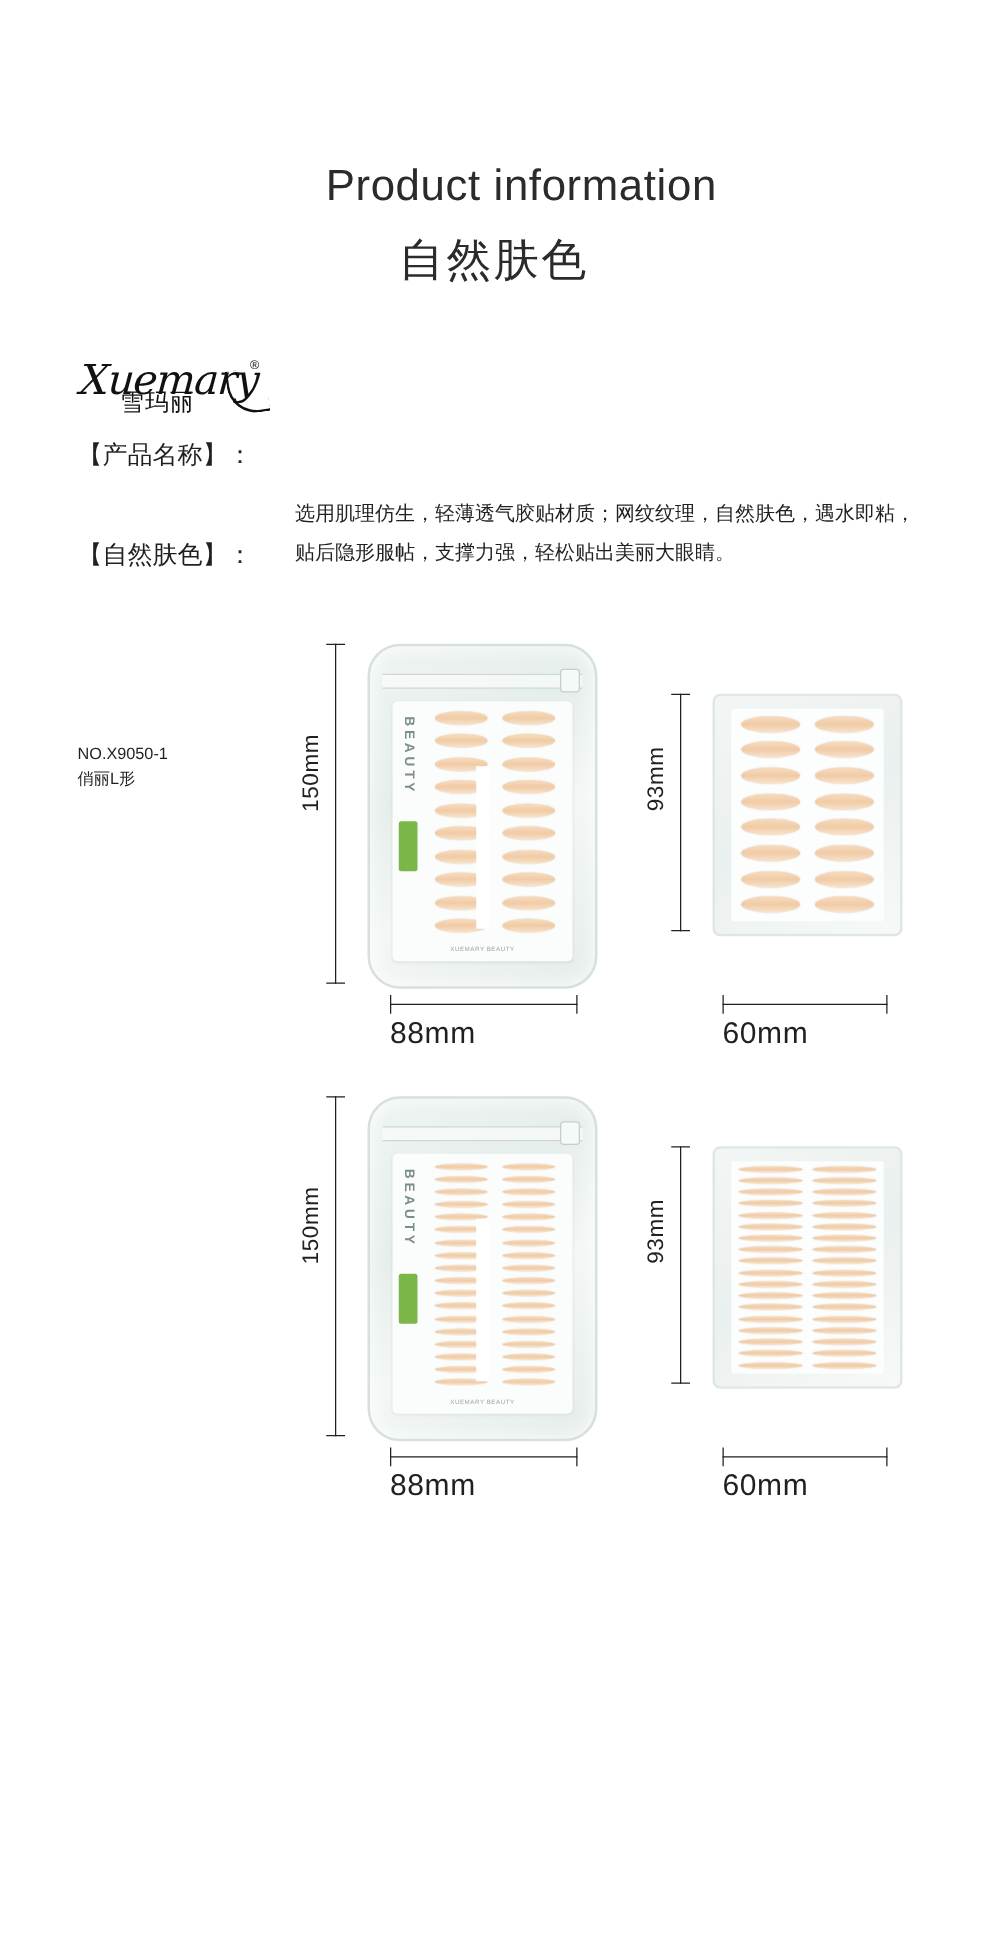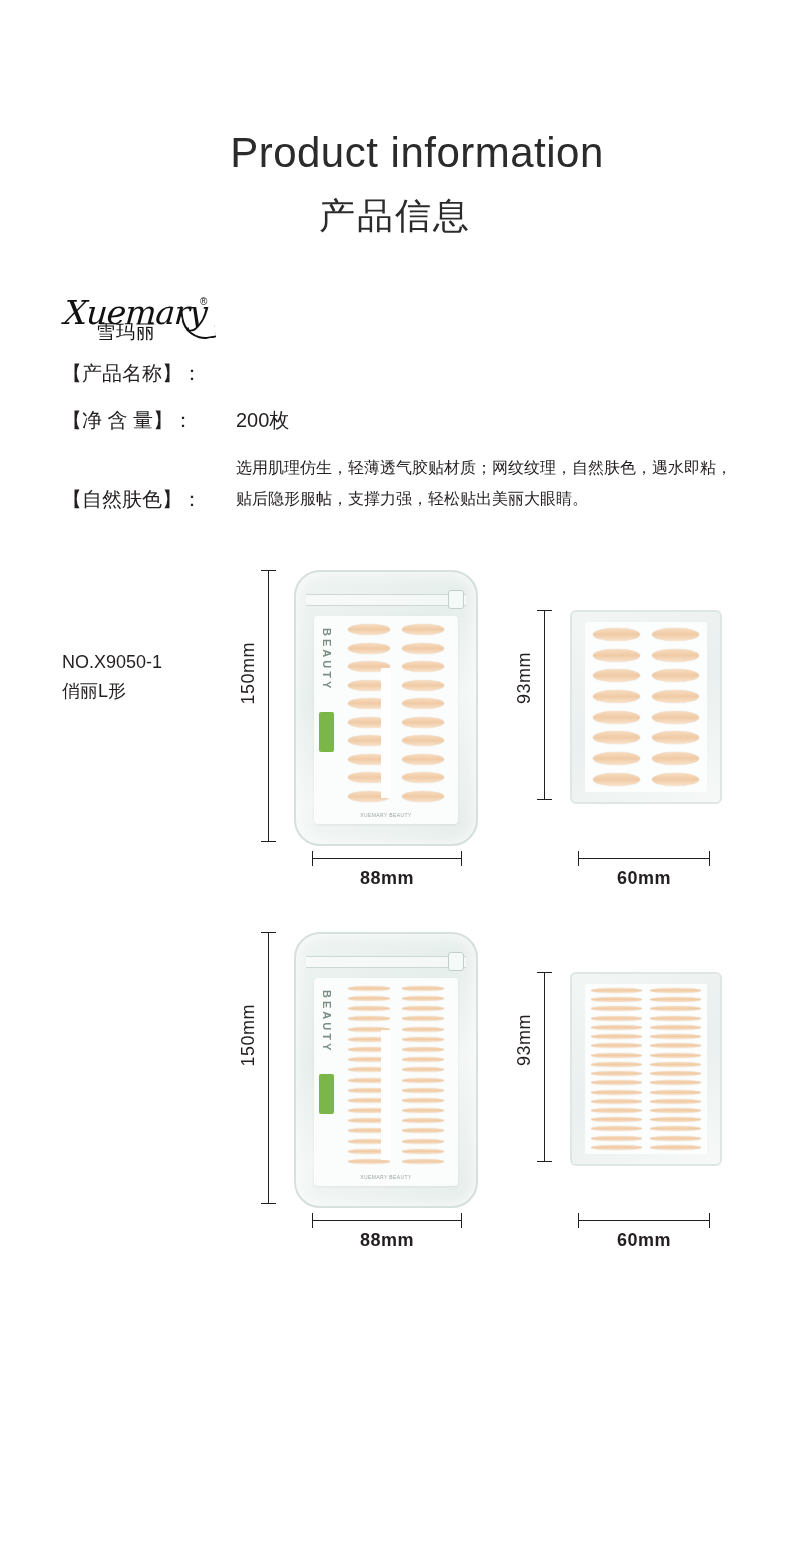--- a/index.html
+++ b/index.html
@@ -15,21 +15,21 @@
     color: #231f20;
     overflow: hidden;
   }
 
   
   .title-block {
     text-align: center;
     padding-top: 128px;
   }
   .title-en {
-    font-size: 42px;
+    font-size: 35px;
     font-weight: 400;
     letter-spacing: 0.5px;
     color: #2b2b2b;
     line-height: 1.2;
     margin-left: 44px;
   }
   .title-cn {
     font-size: 36px;
     font-weight: 400;
     letter-spacing: 2px;
@@ -126,21 +126,21 @@
   }
   .fig-row {
     position: relative;
     height: 340px;
     margin-bottom: 22px;
   }
   .fig-caption {
     position: absolute;
     left: 62px;
     top: 92px;
-    font-size: 18px;
+    font-size: 13px;
     line-height: 1.6;
     color: #231f20;
     white-space: pre-line;
   }
 
   
   .vbar {
     position: absolute;
     width: 1px;
     background: #231f20;
@@ -176,25 +176,23 @@
     position: absolute;
     top: -7px;
     height: 15px;
     width: 1px;
     background: #231f20;
   }
   .hbar::before { left: 0; }
   .hbar::after { right: 0; }
   .hlabel {
     position: absolute;
-    font-size: 18px;
+    font-size: 24px;
     letter-spacing: 0.5px;
-    text-align: center;
     color: #231f20;
-    font-weight: bold;
   }
 
   
   .pouch {
     position: absolute;
     width: 180px;
     height: 272px;
     border-radius: 26px;
     background: linear-gradient(145deg, #eef4f2 0%, #e6eeec 35%, #f3f7f6 60%, #e4ecea 100%);
     border: 2px solid #d6e0dd;
@@ -334,45 +332,41 @@
   .sheet.dense .col .lash {
     height: 5px;
     border-radius: 50%;
   }
 </style>
 </head>
 <body>
 
 <div class="title-block">
   <div class="title-en">Product information</div>
-  <div class="title-cn">产品信息</div>
+  <div class="title-cn">自然肤色</div>
 </div>
 
 <div class="specs">
 
   <div class="spec-row brand">
     <div class="spec-value">
       <div class="brand-logo">
         <span class="script">Xuemary</span>
         <span class="reg">®</span>
         <span class="swoosh"></span>
         <span class="cn">雪玛丽</span>
       </div>
     </div>
   </div>
 
   <div class="spec-row">
     <div class="spec-label">【产品名称】：</div>
   </div>
 
 
-  <div class="spec-row">
-    <div class="spec-label">【净 含 量】：</div>
-    <div class="spec-value">200枚</div>
-  </div>
 
   <div class="spec-row">
     <div class="spec-label">【自然肤色】：</div>
     <div class="spec-value efficacy">选用肌理仿生，轻薄透气胶贴材质；网纹纹理，自然肤色，遇水即粘，贴后隐形服帖，支撑力强，轻松贴出美丽大眼睛。</div>
   </div>
 
 </div>
 
 <div class="figures">
 

